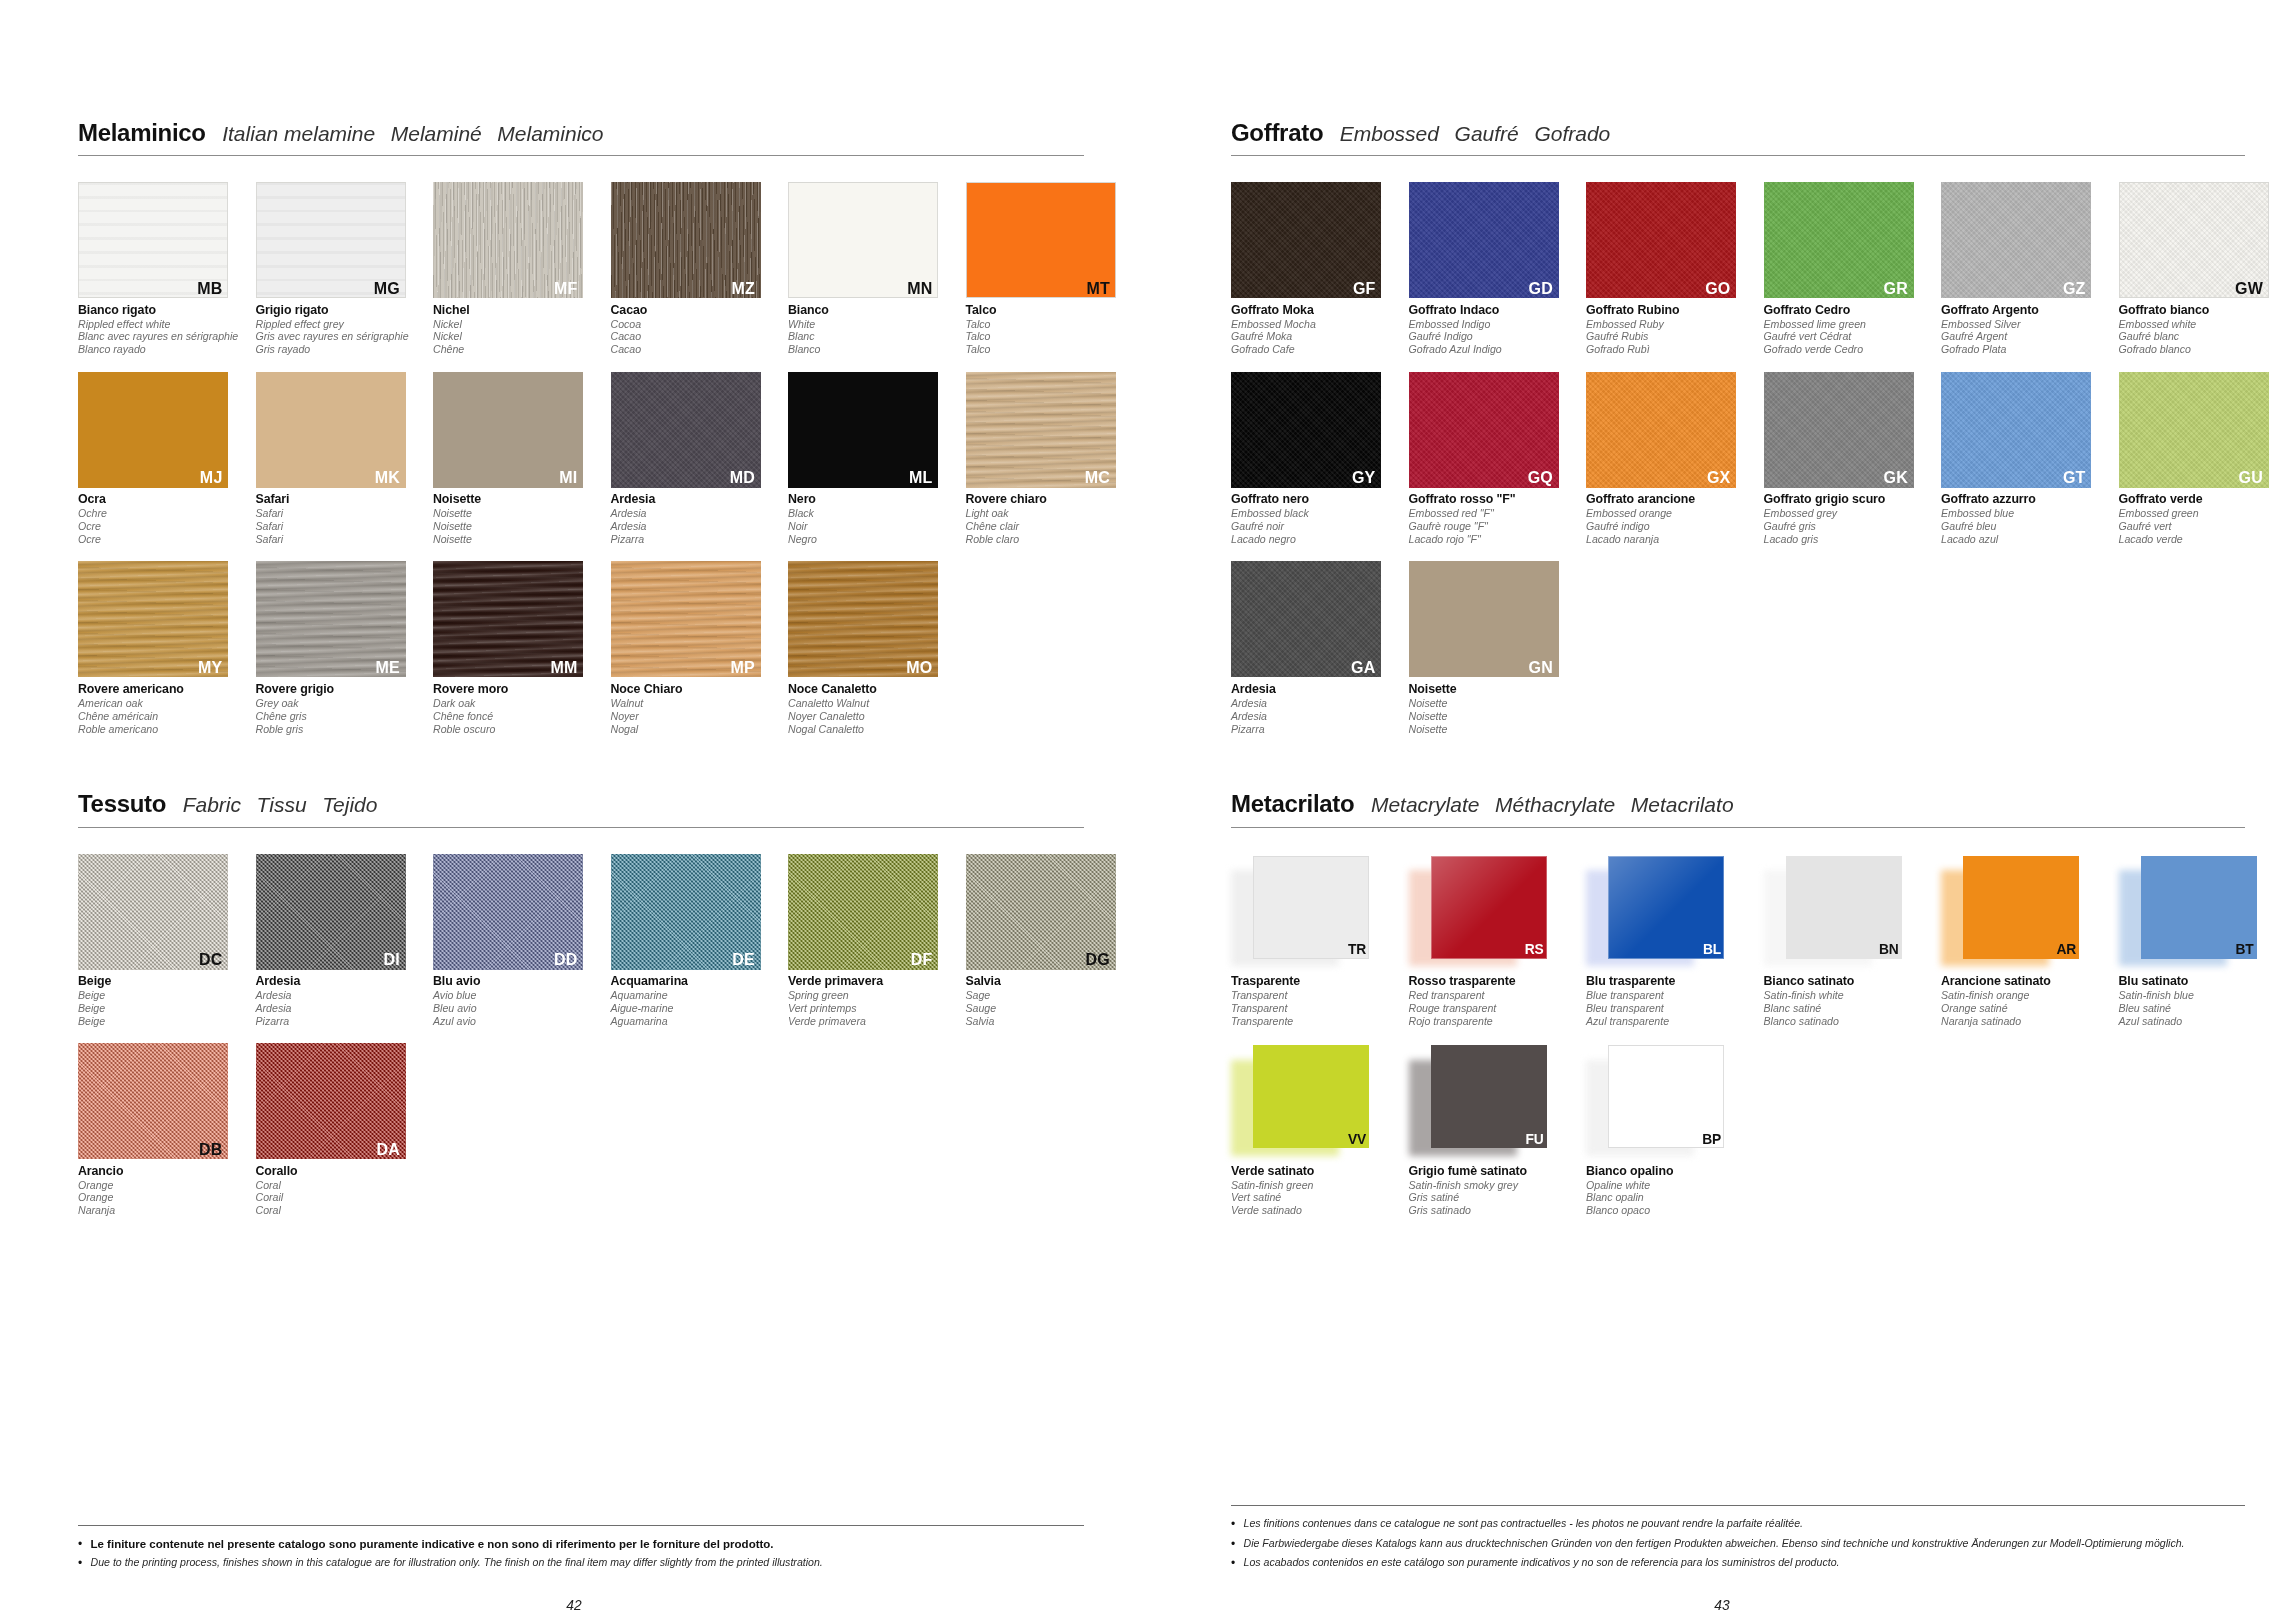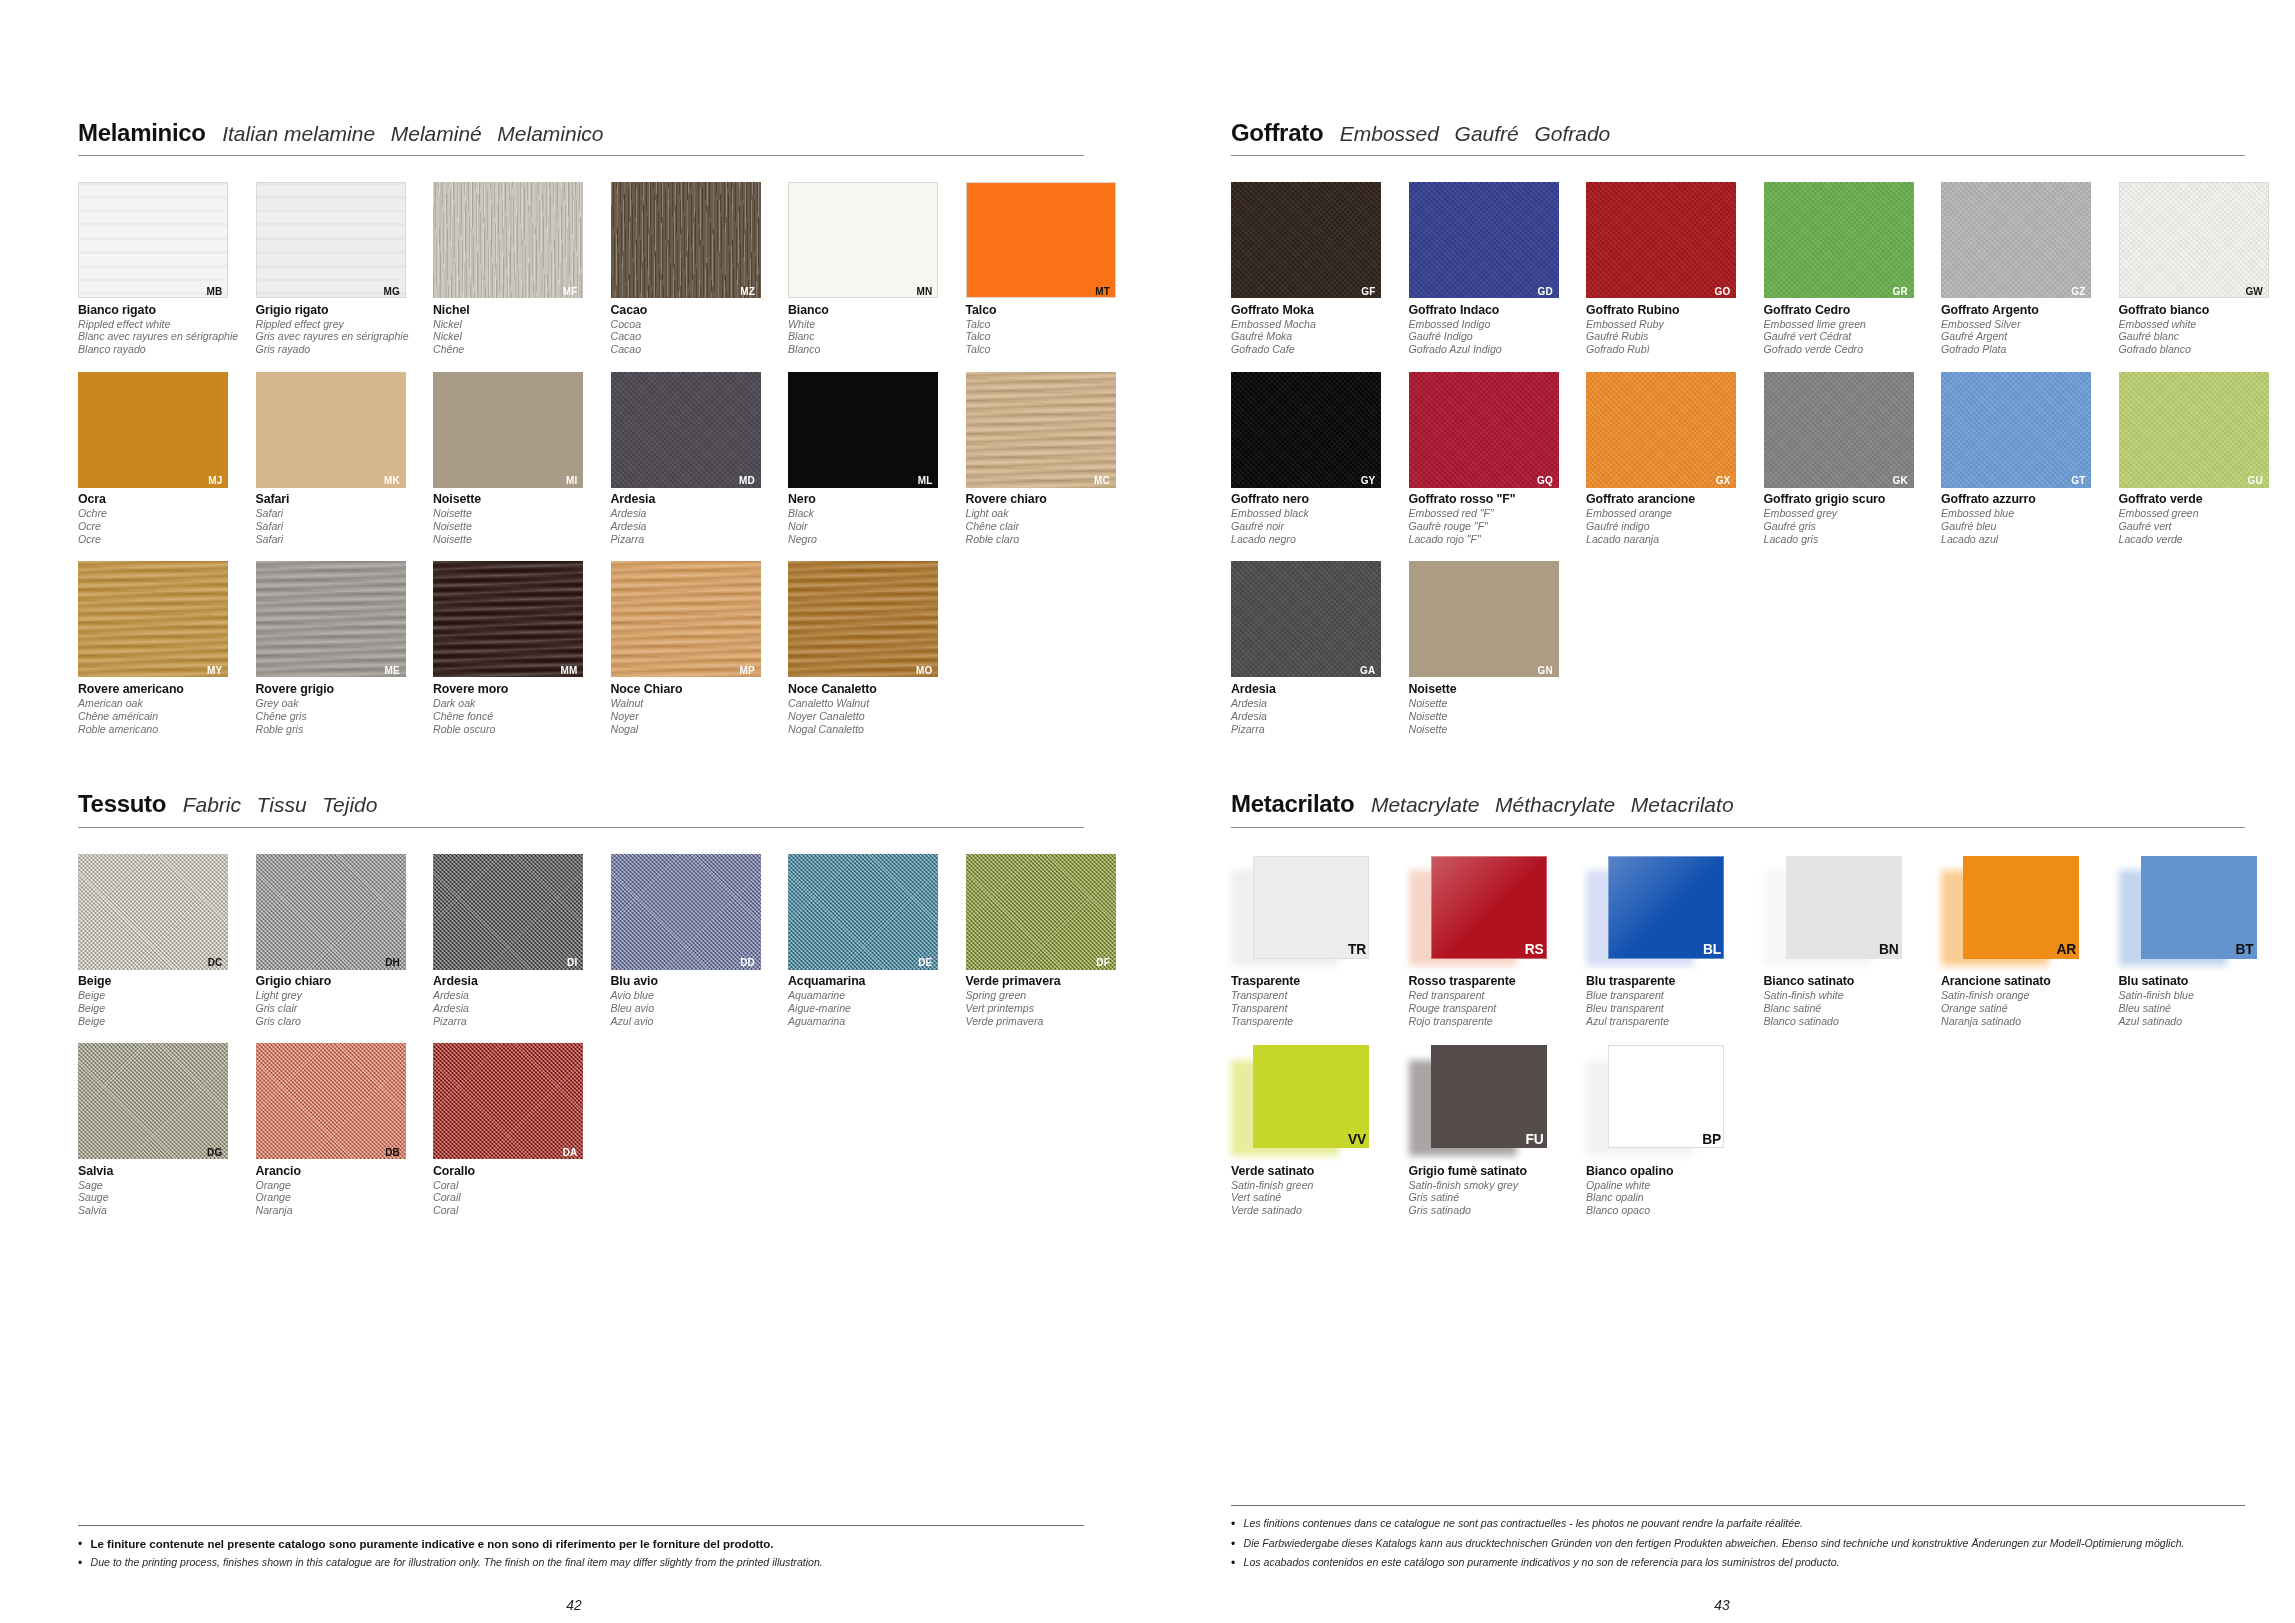--- a/index.html
+++ b/index.html
@@ -69,21 +69,21 @@
   .swatch {
     position: relative;
     width: 150px;
     height: 116px;
     overflow: hidden;
   }
   .swatch .code {
     position: absolute;
     right: 5.5px;
     bottom: 1.8px;
-    font-size: 10px;
+    font-size: 16px;
     font-weight: bold;
     line-height: 1;
     letter-spacing: 0.2px;
   }
   .code.dark { color: #111; }
   .code.light { color: #ffffff; }
 
   .names { margin-top: 4.6px; }
   .n-it {
     font-size: 12.4px;
@@ -435,31 +435,20 @@
               <div class="code dark">DC</div>
             </div>
             <div class="names">
               <div class="n-it">Beige</div>
               <div class="n-tr">Beige</div>
               <div class="n-tr">Beige</div>
               <div class="n-tr">Beige</div>
             </div>
           </div>
           <div class="cell">
-            <div class="swatch tex-fabric" style="background-color: rgb(155, 155, 155);">
-              <div class="code dark">DH</div>
-            </div>
-            <div class="names">
-              <div class="n-it">Grigio chiaro</div>
-              <div class="n-tr">Light grey</div>
-              <div class="n-tr">Gris clair</div>
-              <div class="n-tr">Gris claro</div>
-            </div>
-          </div>
-          <div class="cell">
             <div class="swatch tex-fabric" style="background-color: rgb(78, 78, 78);">
               <div class="code light">DI</div>
             </div>
             <div class="names">
               <div class="n-it">Ardesia</div>
               <div class="n-tr">Ardesia</div>
               <div class="n-tr">Ardesia</div>
               <div class="n-tr">Pizarra</div>
             </div>
           </div>

